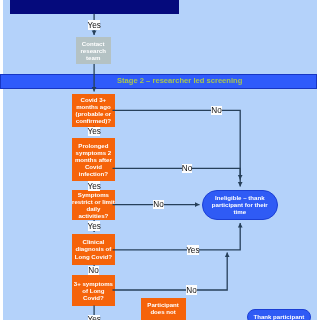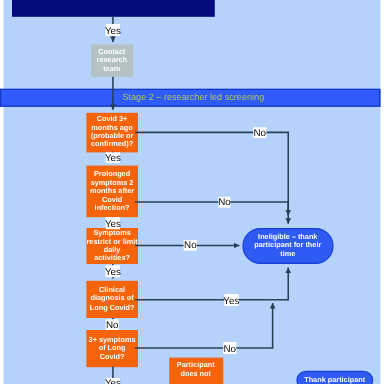--- a/index.html
+++ b/index.html
@@ -5,21 +5,21 @@
 <style>
   html,body{margin:0;padding:0;background:#ffffff;-webkit-font-smoothing:antialiased;}
   *{box-sizing:border-box;}
   #page{position:relative;width:320px;height:320px;overflow:hidden;background:#ffffff;
         font-family:"Liberation Sans", sans-serif;
         -webkit-font-smoothing:antialiased;
         opacity:0.9999;}
   #canvas{position:absolute;left:3px;top:0;width:314px;height:320px;background:#b4d2fa;}
   .navybar{position:absolute;background:#050a7c;}
   .banner{position:absolute;background:#2f5bfb;}
-  .banner span{position:absolute;color:#0b1f8c;font-weight:normal;}
+  .banner span{position:absolute;color:#0b1f8c;font-weight:bold;margin-left:15px;}
   .obox{position:absolute;background:#f5630a;color:#ffffff;font-weight:bold;
         display:flex;align-items:center;justify-content:center;text-align:center;line-height:1.16;}
   .obox span,.gbox span,.rbox span{white-space:nowrap;}
   .gbox{position:absolute;background:#b4c2c4;color:#ffffff;font-weight:bold;
         display:flex;align-items:center;justify-content:center;text-align:center;line-height:1.18;}
   .rbox{position:absolute;background:#2f5bf5;color:#ffffff;font-weight:bold;border:0.8px solid #1b3fd4;
         display:flex;align-items:center;justify-content:center;text-align:center;line-height:1.18;}
   .lbl{position:absolute;background:#fdfdfd;color:#111111;display:flex;align-items:center;
        justify-content:center;font-size:8.2px;line-height:1;z-index:5;}
   .lbl span{position:relative;top:0.9px;text-align:center;}

